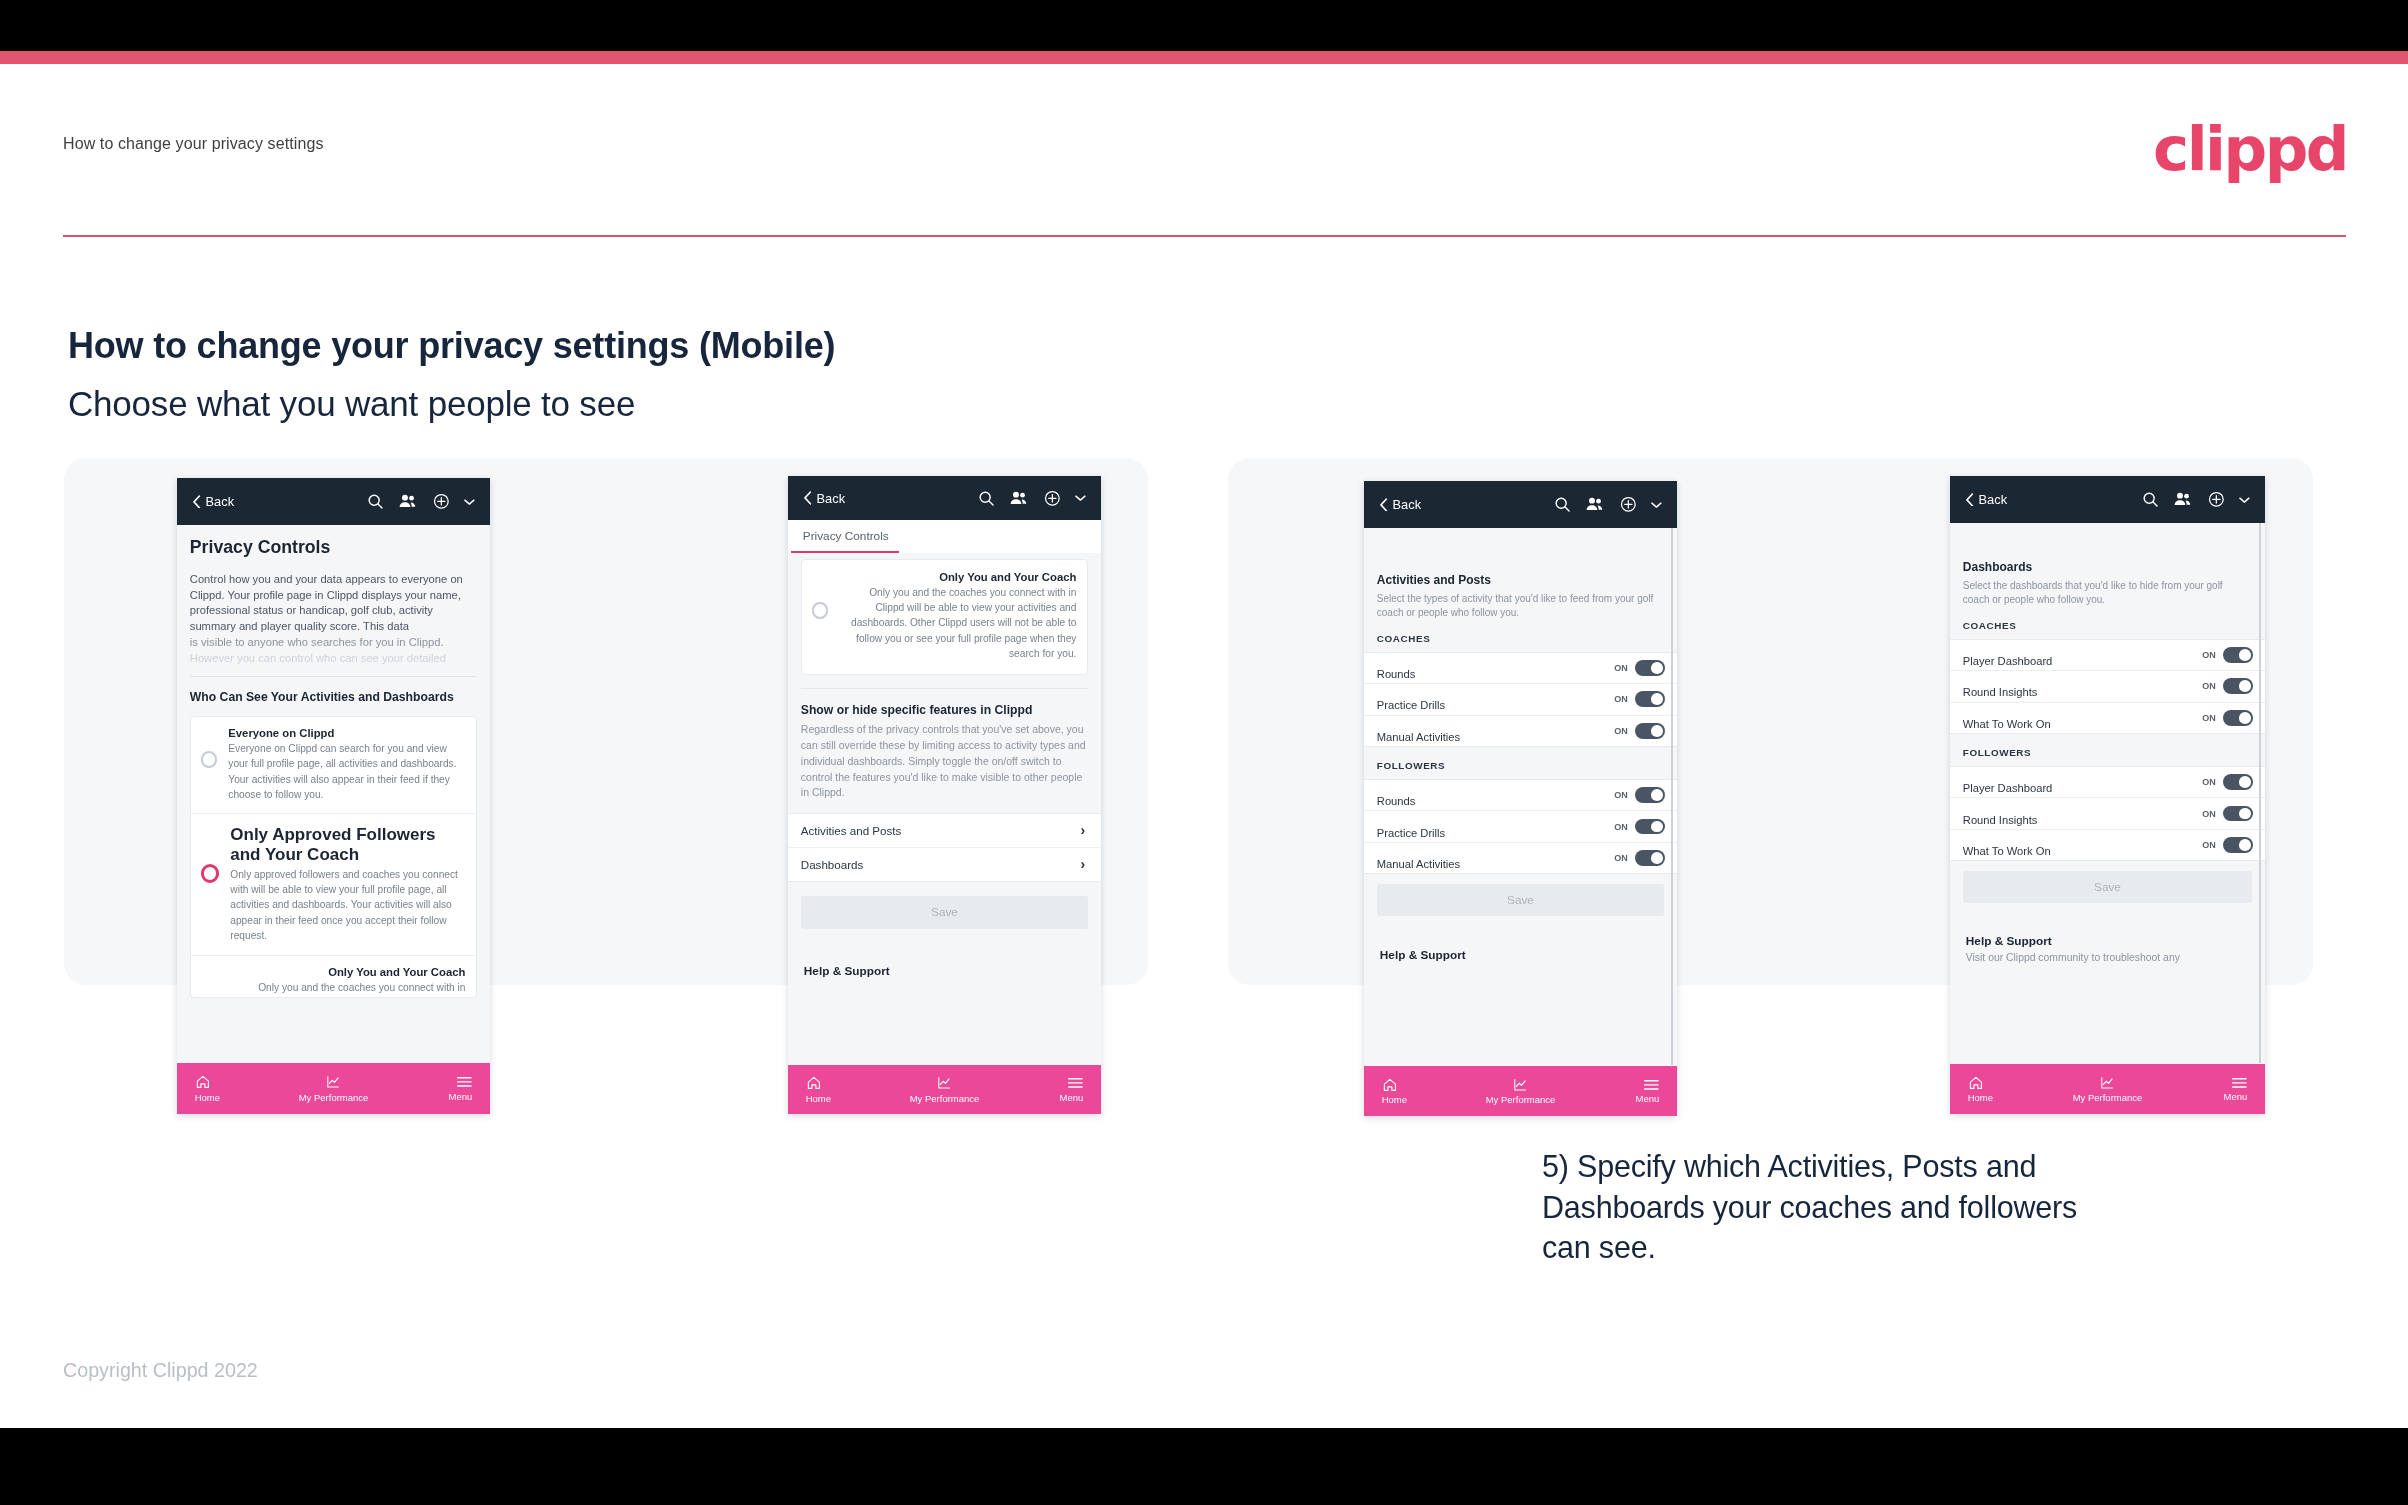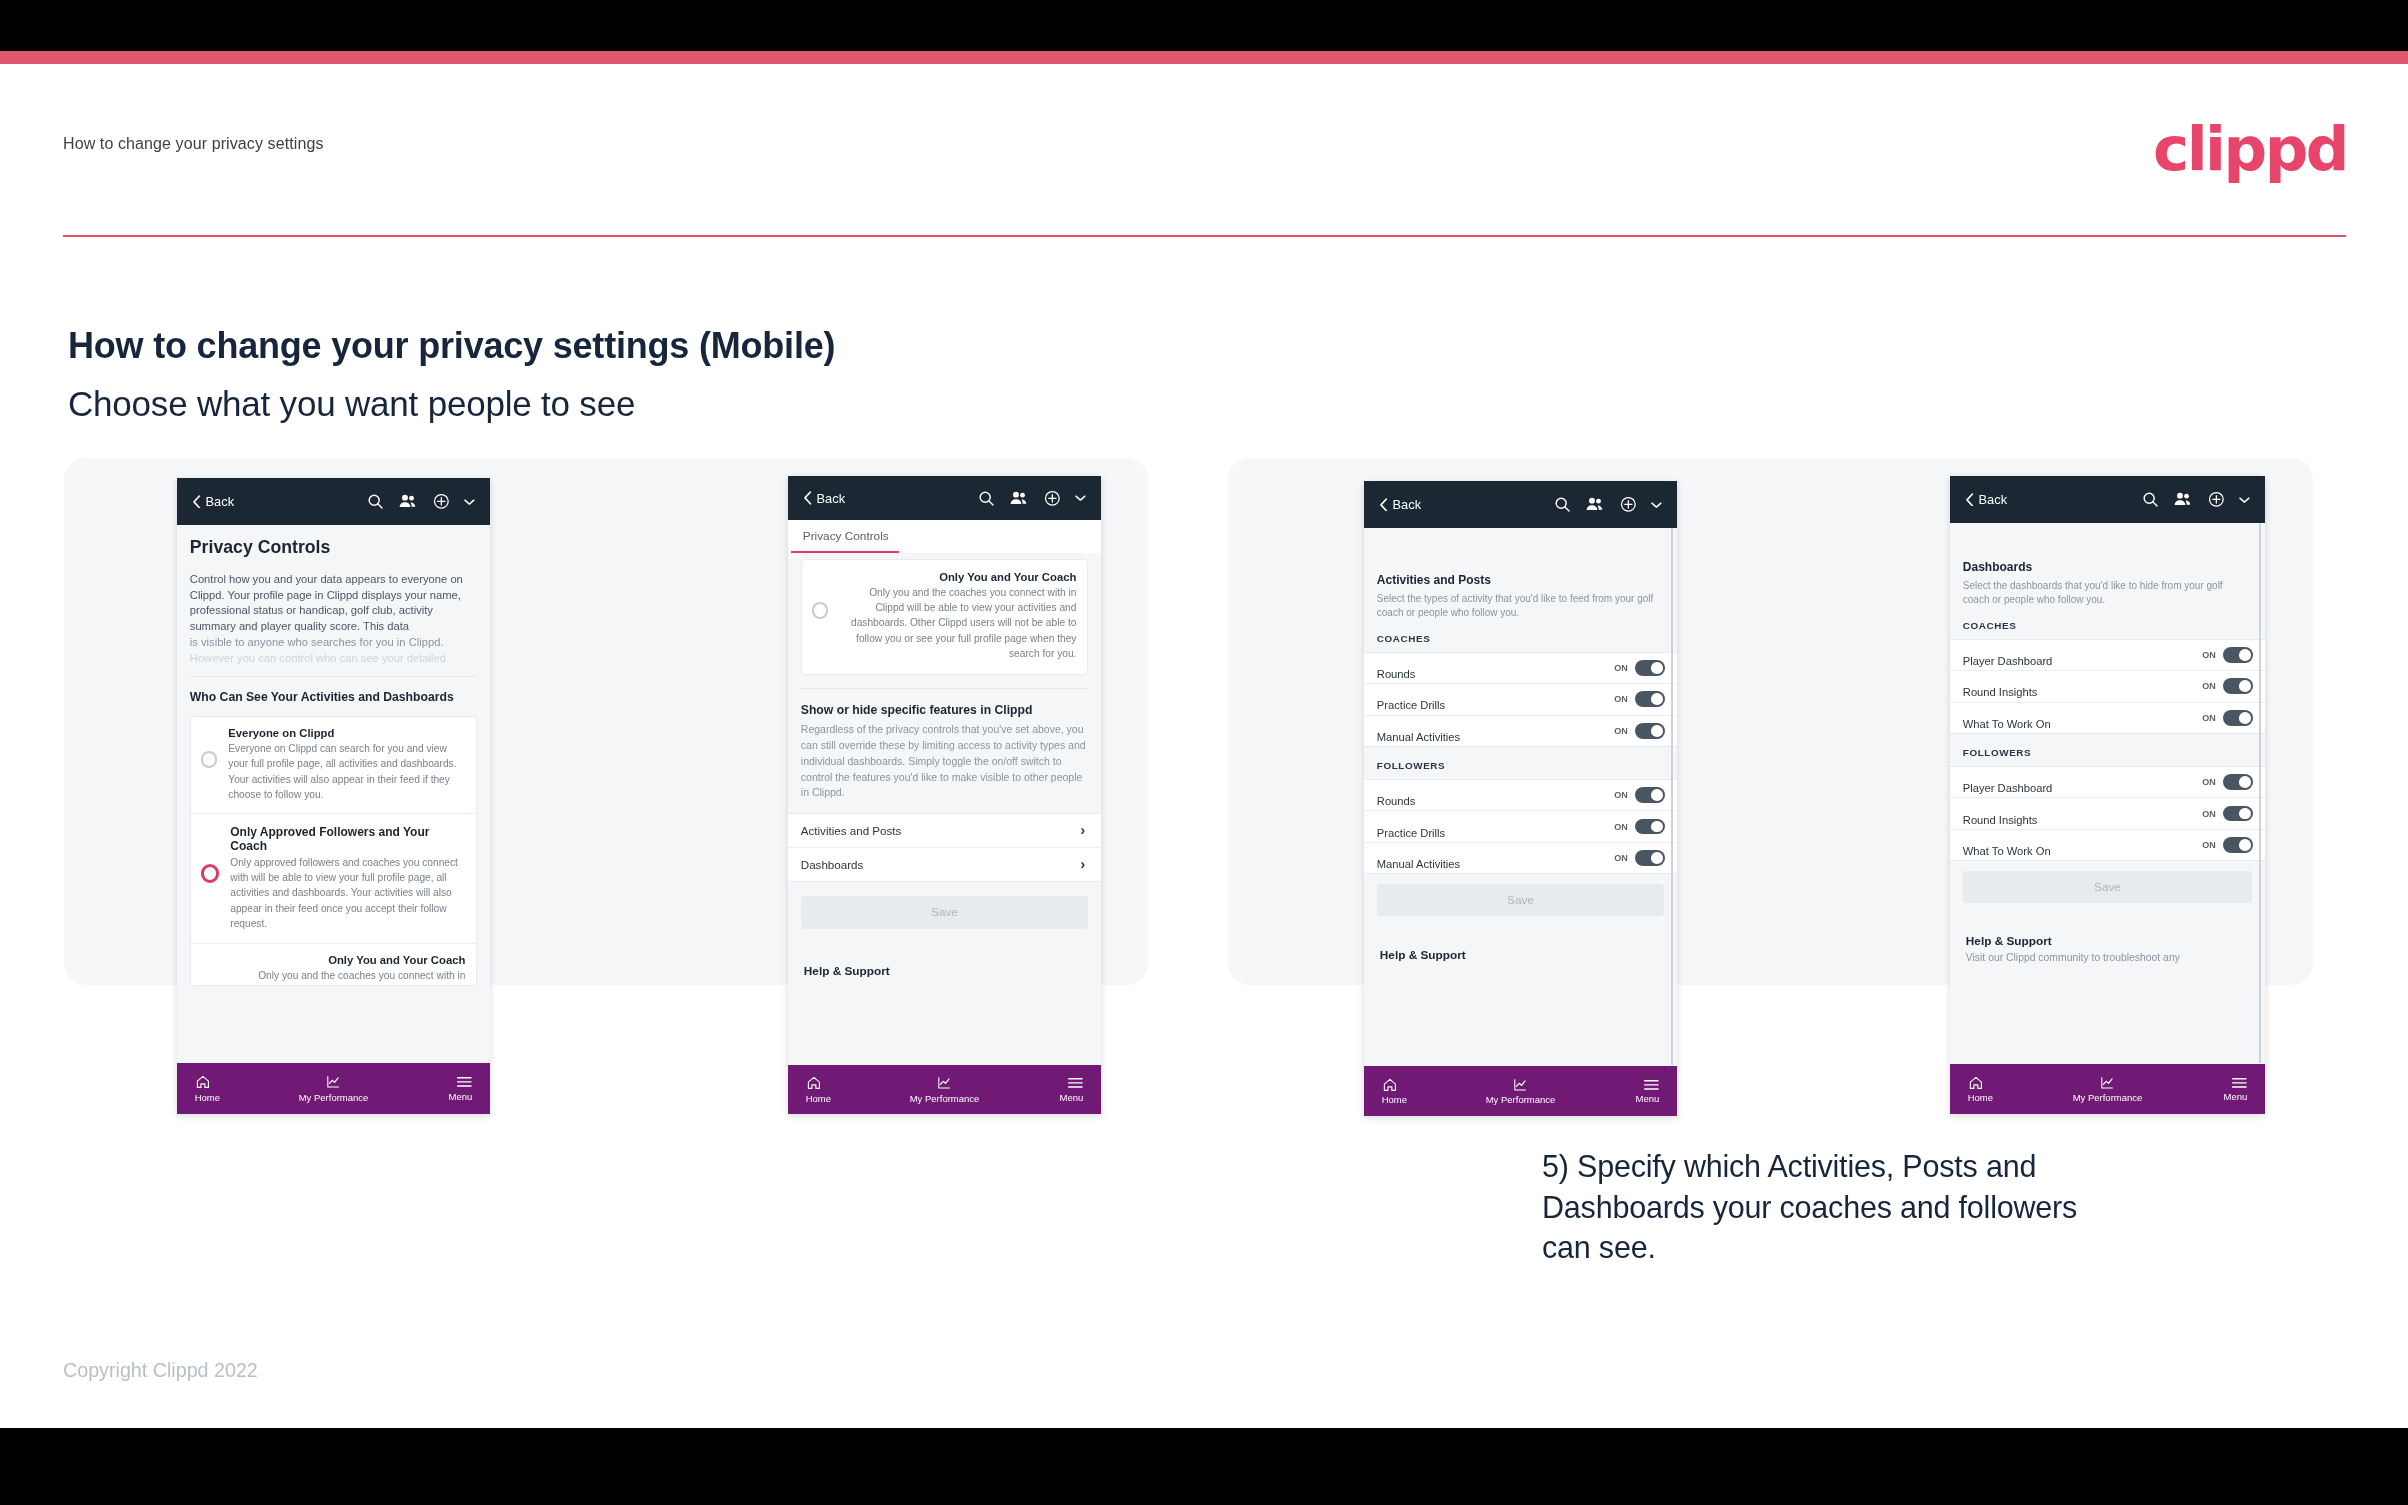--- a/index.html
+++ b/index.html
@@ -108,21 +108,21 @@
 
   .grp-hd{color:#2b3542;font-weight:bold;letter-spacing:0.6px;}
 
   .tgl-row{display:flex;align-items:center;background:#fff;border-bottom:1px solid #eceff2;}
   .tgl-row .lbl{color:#2b3542;flex:1;margin-top:12px;}
   .tgl-on{color:#59616c;font-weight:bold;}
   .switch{background:#4a5563;border-radius:984px;position:relative;flex:none;}
   .knob{background:#fff;border-radius:50%;position:absolute;right:2px;top:50%;transform:translateY(-50%);}
 
   .botnav{
-    background:#701a75;color:#fff;display:flex;align-items:center;
+    background:#ec4899;color:#fff;display:flex;align-items:center;
     position:absolute;left:0;bottom:0;width:100%;box-sizing:border-box;
   }
   .bn-item{flex:1;display:flex;flex-direction:column;align-items:center;gap:2px;}
   .bn-item.l{align-items:flex-start;}
   .bn-item.r{align-items:flex-end;}
   .bn-lbl{}
   .scrollbar{position:absolute;width:2px;background:#cdd2d8;right:0;}
 </style>
 </head>
 <body>
@@ -189,21 +189,21 @@
         <div class="opt" style="padding:10.8px 10.8px 11.8px 9.9px;">
           <div class="radio" style="width:12.8px;height:12.8px;margin:23.6px 10.8px 0 0;"></div>
           <div class="opt-txt">
             <div class="opt-t" style="font-size:11.3px;">Everyone on Clippd</div>
             <div class="opt-d" style="font-size:10.2px;line-height:1.48;margin-top:2px;">Everyone on Clippd can search for you and view your full profile page, all activities and dashboards. Your activities will also appear in their feed if they choose to follow you.</div>
           </div>
         </div>
         <div class="opt" style="padding:10.8px 10.8px 11.8px 9.9px;">
           <div class="radio on" style="width:12.8px;height:12.8px;margin:39px 10.8px 0 0;"></div>
           <div class="opt-txt">
-            <div class="opt-t" style="font-size:12px;">Only Approved Followers and Your Coach</div>
+            <div class="opt-t" style="font-size:17px;">Only Approved Followers and Your Coach</div>
             <div class="opt-d" style="font-size:10.2px;line-height:1.48;margin-top:2px;">Only approved followers and coaches you connect with will be able to view your full profile page, all activities and dashboards. Your activities will also appear in their feed once you accept their follow request.</div>
           </div>
         </div>
         <div class="opt" style="padding:10.8px 10.8px 0 9.9px;">
           <div class="radio" style="width:12.8px;height:12.8px;margin:13.8px 10.8px 0 0;visibility:hidden;"></div>
           <div class="opt-txt">
             <div class="opt-t" style="font-size:11.3px;">Only You and Your Coach</div>
             <div class="opt-d" style="font-size:10.2px;line-height:1.48;margin-top:2px;">Only you and the coaches you connect with in</div>
           </div>
         </div>

